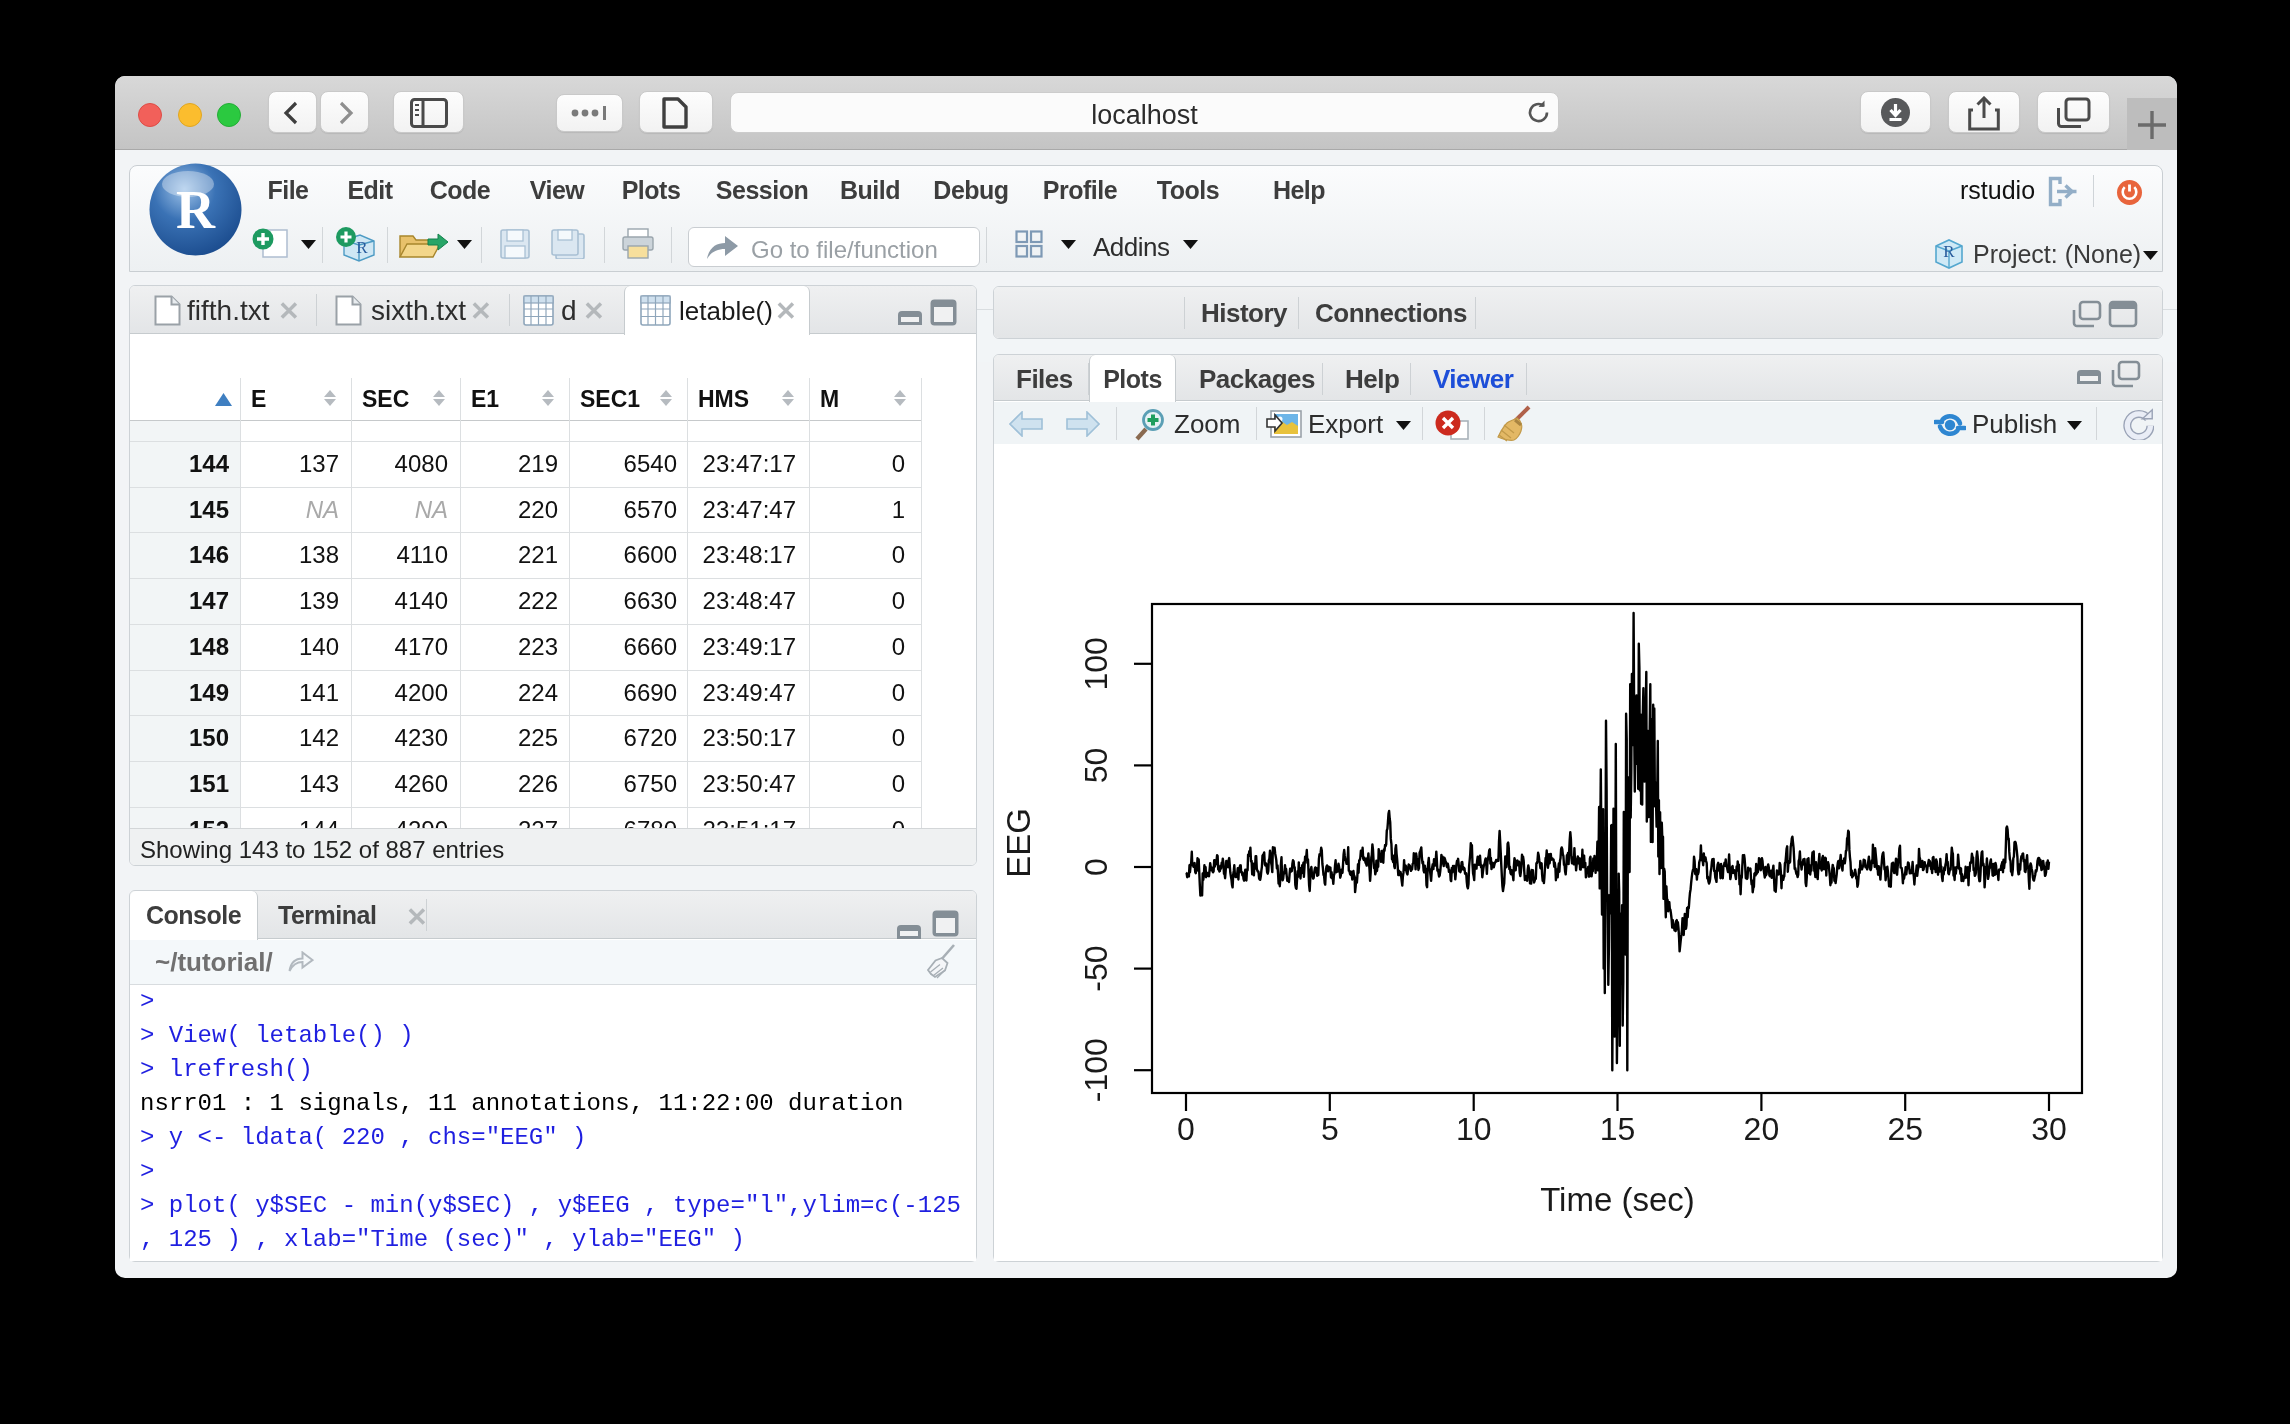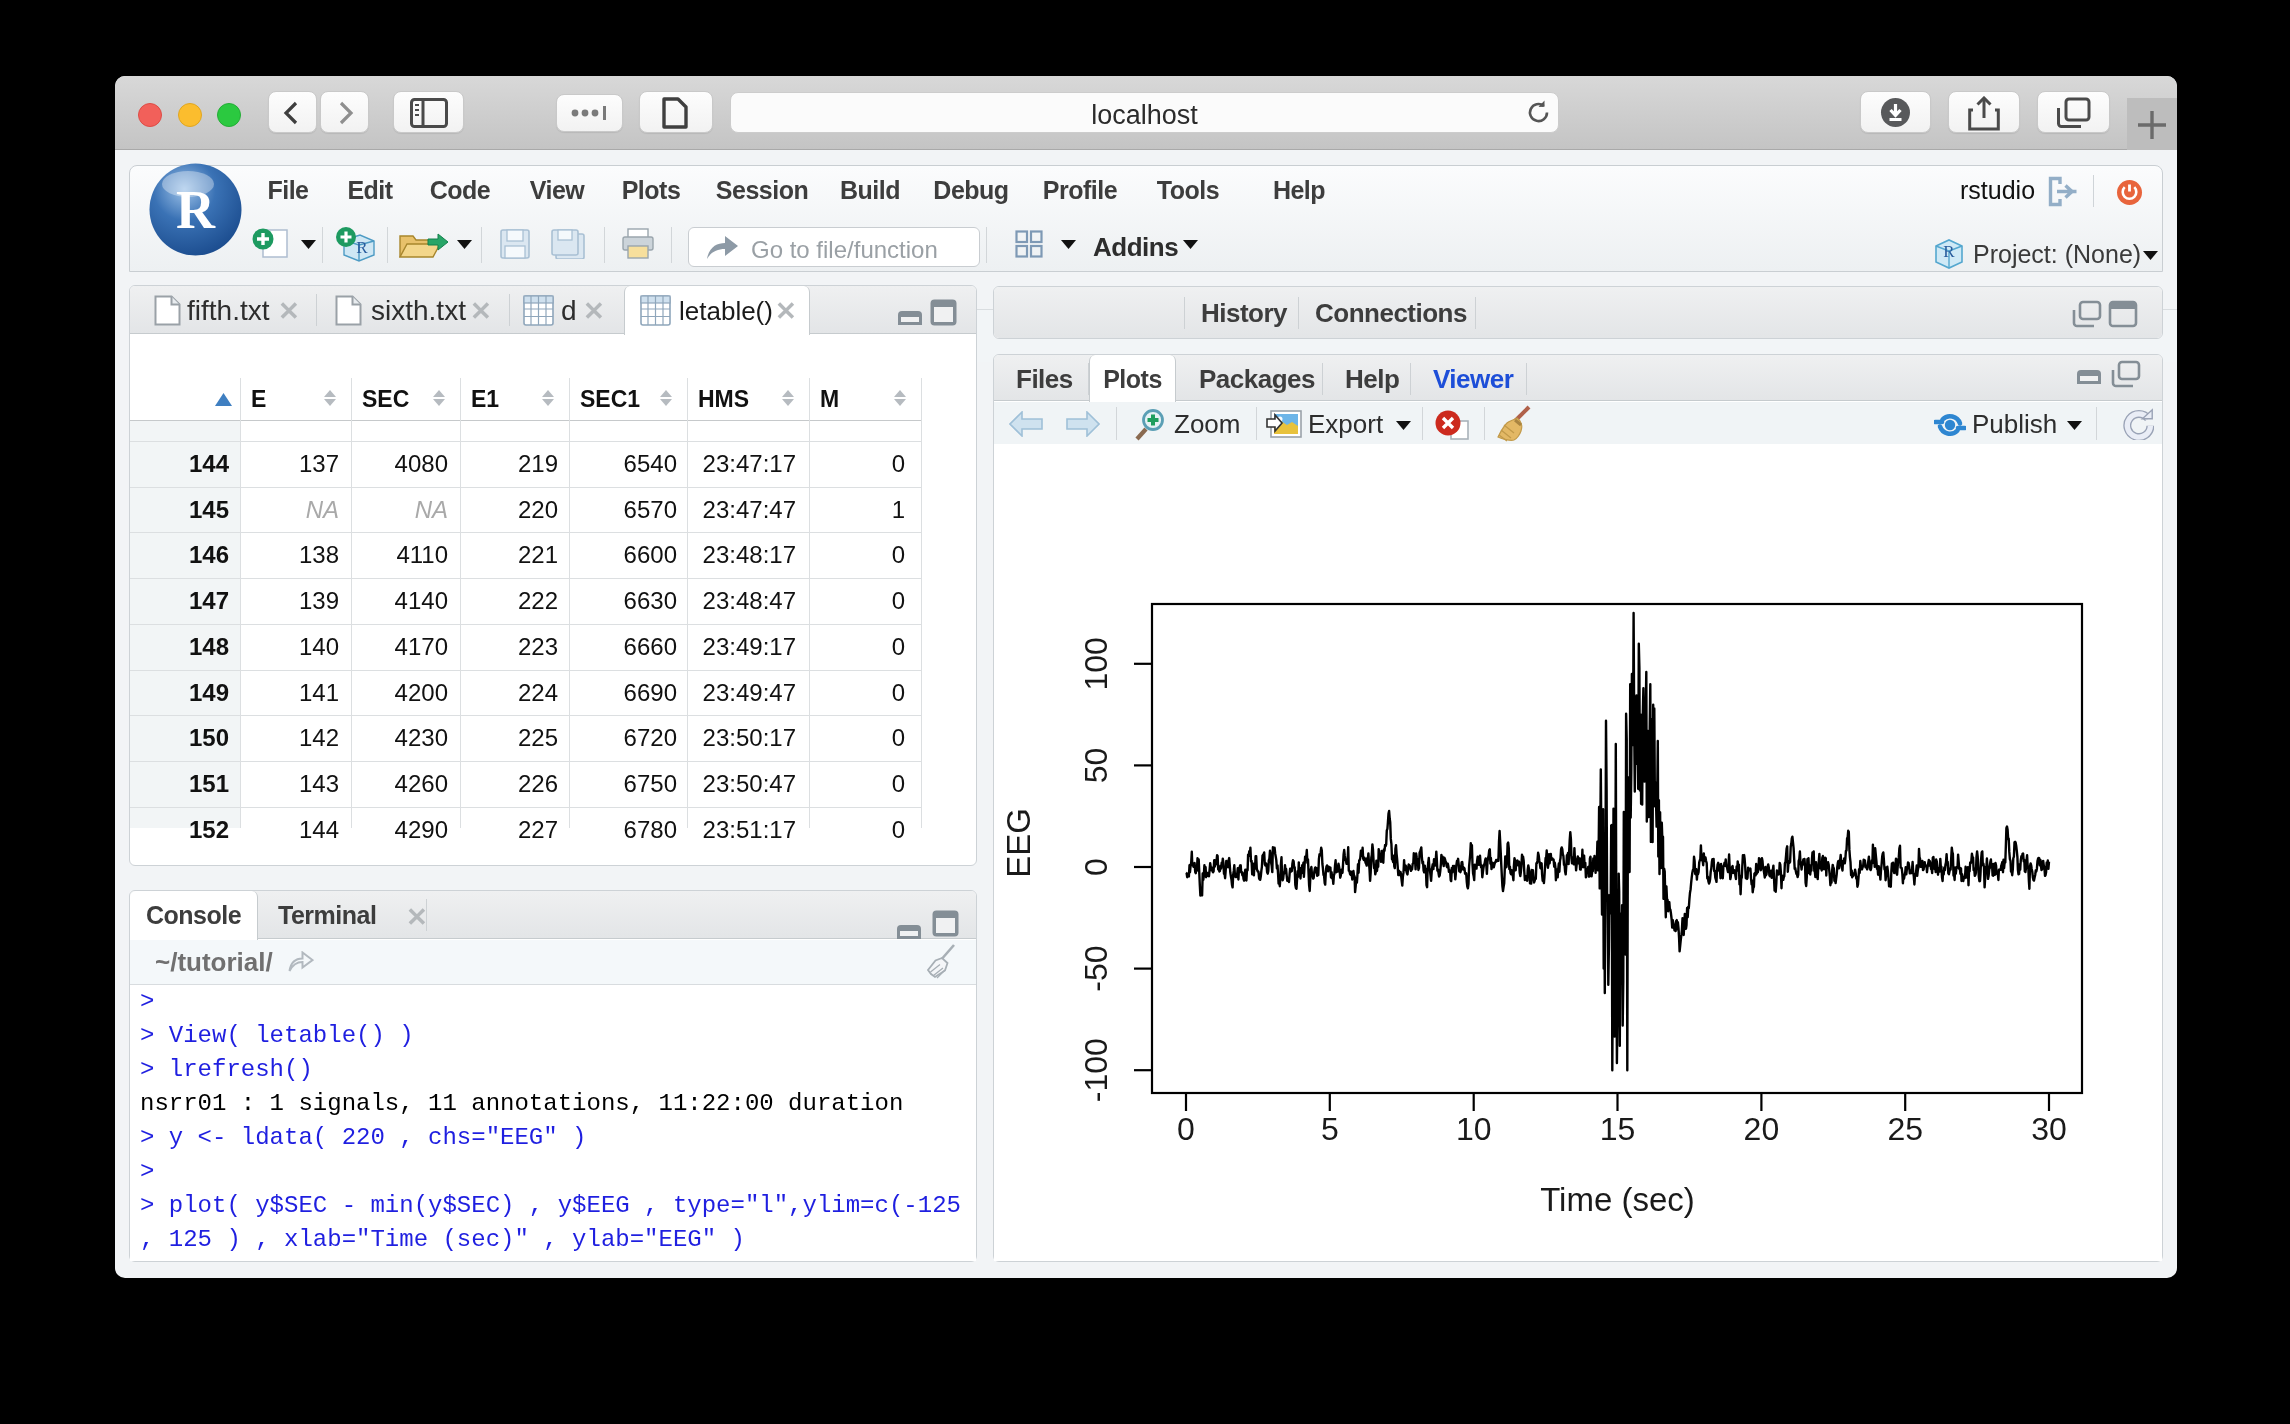--- a/index.html
+++ b/index.html
@@ -229,21 +229,21 @@
     <div class="vsep" style="left:871px; top:151px;"></div>
     <svg class="ic abs" style="left:900px; top:154px;" width="28" height="28" viewBox="0 0 28 28">
           <rect x="1.5" y="1.5" width="10.5" height="10.5" fill="none" stroke="#7e99b5" stroke-width="2.2"></rect>
           <rect x="16" y="1.5" width="10.5" height="10.5" fill="none" stroke="#7e99b5" stroke-width="2.2"></rect>
           <rect x="1.5" y="16" width="10.5" height="10.5" fill="none" stroke="#7e99b5" stroke-width="2.2"></rect>
           <rect x="16" y="16" width="10.5" height="10.5" fill="none" stroke="#7e99b5" stroke-width="2.2"></rect>
         </svg>
     <svg class="ic abs" style="left:946px; top:164px;" width="15" height="9" viewBox="0 0 15 9">
           <path d="M0 0 h15 l-7.5 9 z" fill="#111"></path>
         </svg>
-    <span class="abs" style="left:978px; top:156px; font-size:26px; font-weight:700; color:#2d2d2d; letter-spacing:-0.5px;">Addins</span>
+    <span class="abs" style="left:978px; top:156px; font-size:26px; font-weight:400; color:#2d2d2d; letter-spacing:-0.5px;">Addins</span>
     <svg class="ic abs" style="left:1068px; top:164px;" width="15" height="9" viewBox="0 0 15 9">
           <path d="M0 0 h15 l-7.5 9 z" fill="#111"></path>
         </svg>
 
     <svg class="ic abs" style="left:1819px; top:162px;" width="30" height="32" viewBox="0 0 30 32">
           <path d="M2 8 L15 2 L28 8 L28 24 L15 30 L2 24 Z" fill="#cfe9f6" stroke="#54a7cf" stroke-width="1.6"></path>
           <path d="M2 8 L15 13 L15 30 M15 13 L28 8" fill="none" stroke="#54a7cf" stroke-width="1.4"></path>
           <text x="15" y="19" text-anchor="middle" font-family="Liberation Serif,serif" font-size="17" fill="#2a5d9e">R</text>
         </svg>
     <span class="abs" style="left:1858px; top:164px; font-size:25px; color:#3a3a3a;">Project: (None)</span>
@@ -408,20 +408,23 @@
       <div style="position:absolute; left:0; top:521px;">
             <span class="cell c0">152</span>
             <span class="cell c1">144</span>
             <span class="cell c2">4290</span>
             <span class="cell c3">227</span>
             <span class="cell c4">6780</span>
             <span class="cell c5">23:51:17</span>
             <span class="cell c6">0</span>
           </div>
     </div>
+    <div id="showbar" style="position:absolute; left:0; top:542px; right:0; height:39px; background:#eff1f2; border-top:1px solid #d3d6d8; font-size:24px; color:#222;">
+          <span style="position:absolute; left:10px; top:7px;">Showing 143 to 152 of 887 entries</span>
+        </div>
   </div>
 
   <div class="pane" id="cpane" style="left:14px; top:814px; width:848px; height:372px;">
     <div class="tabbar"></div>
     <div id="ctabs">
       <div class="tab act" style="left:0px; width:128px; border-left:none;">Console</div>
       <span class="abs" style="left:148px; top:10px; font-size:25px; font-weight:700; color:#3d3d3d; letter-spacing:-0.5px;">Terminal</span>
       <span class="x abs" style="left:276px; top:11px;">✕</span>
       <div class="tsep" style="left:296px;"></div>
       <div class="minmax" style="left:765px; top:30px;">

